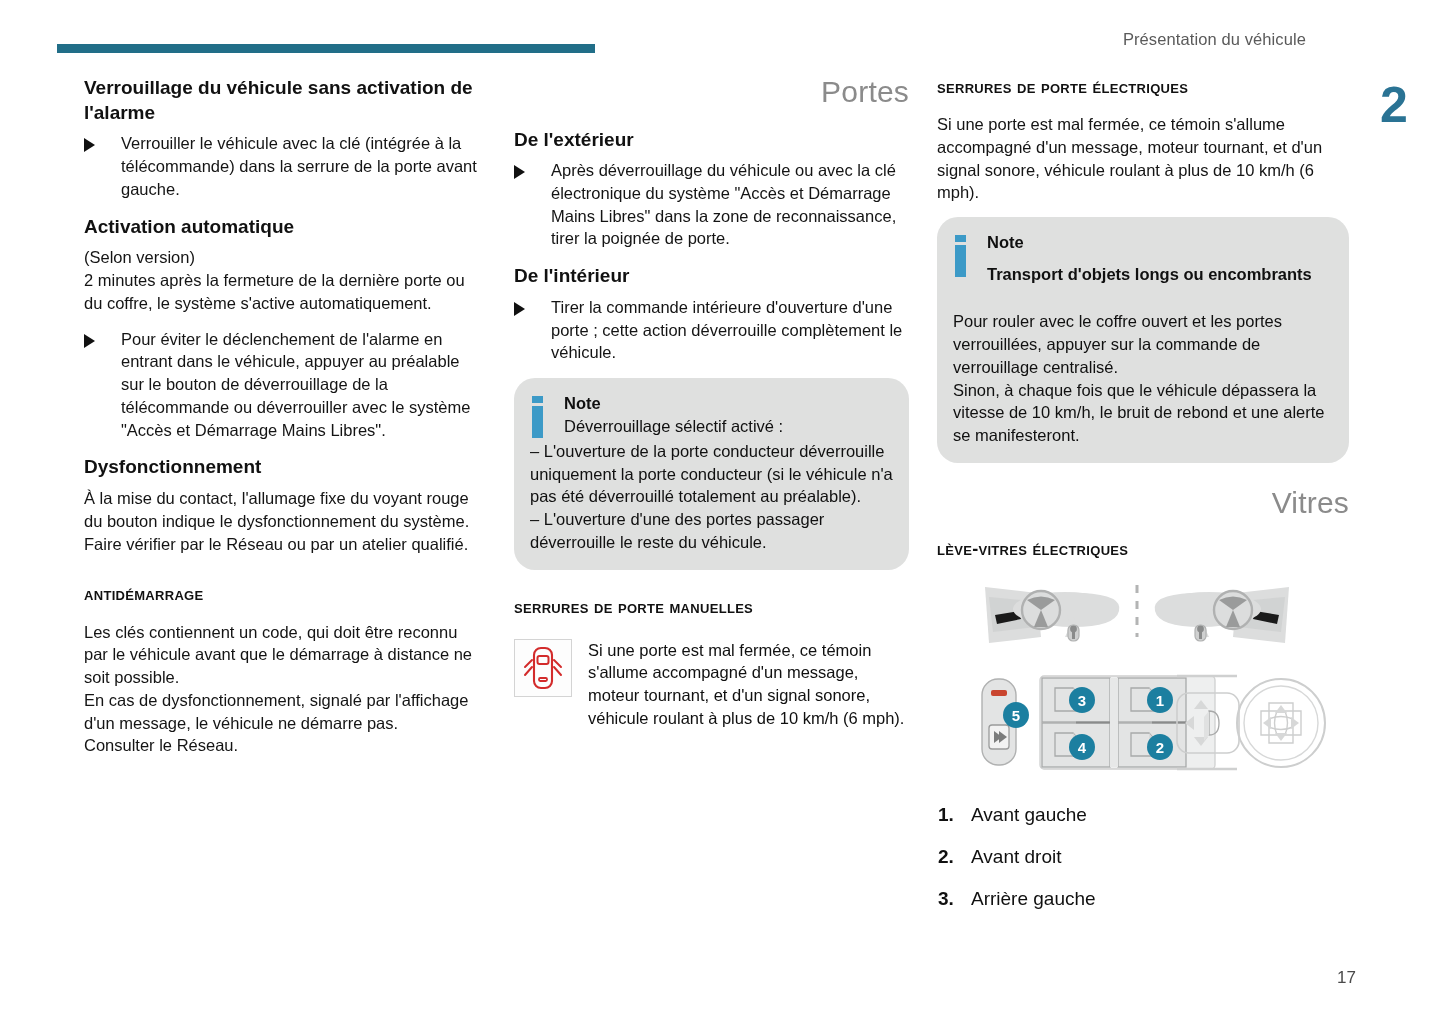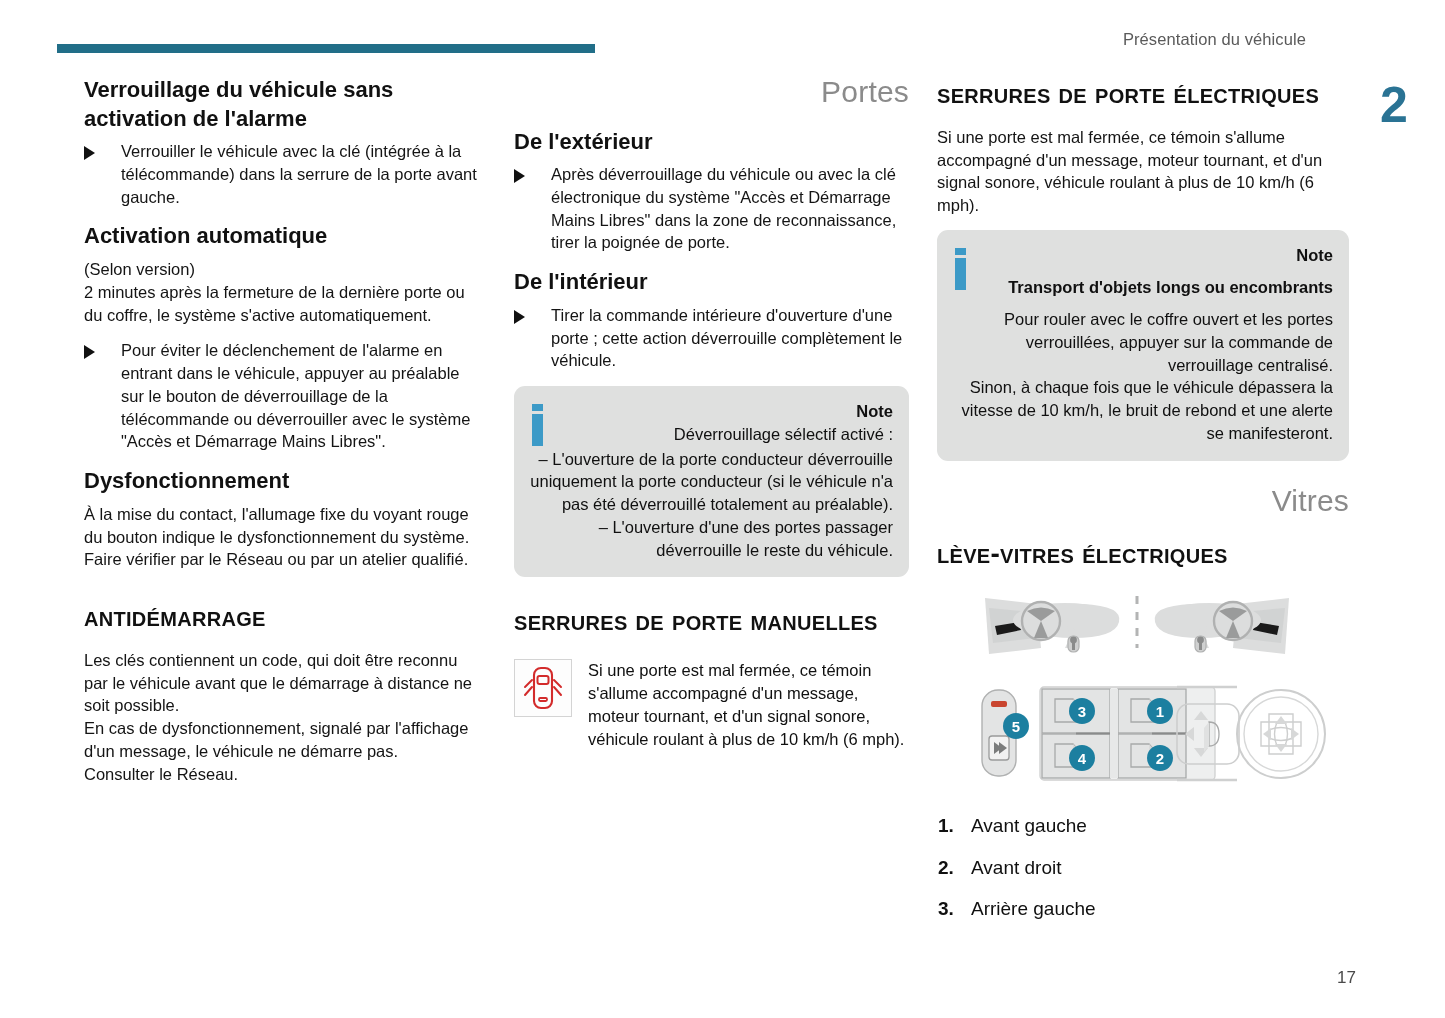--- a/index.html
+++ b/index.html
@@ -70,32 +70,32 @@
   .sec-title {
     font-size: 30px;
     color: #8b8b8b;
     font-weight: normal;
     margin: 0 0 20px 0;
     line-height: 1.05;
     letter-spacing: .2px;
     text-align: right;
   }
   .h1-caps {
-    font-size: 28px;
+    font-size: 18px;
     font-weight: bold;
     color: #111;
     margin: 0 0 14px 0;
     line-height: 1.28;
     font-variant: small-caps;
     text-transform: lowercase;
     letter-spacing: .3px;
   }
   .h1-caps::first-letter { font-size: 1em; }
   .h3 {
-    font-size: 22px;
+    font-size: 19px;
     font-weight: bold;
     color: #111;
     margin: 0 0 7px 0;
     line-height: 1.3;
   }
   p.body {
     font-size: 16.5px;
     line-height: 1.38;
     margin: 0 0 13px 0;
     color: #141414;
@@ -115,27 +115,26 @@
     border-left: 11px solid #111;
     border-top: 7px solid transparent;
     border-bottom: 7px solid transparent;
     margin-top: 6px;
   }
   .bullet .btxt { flex: 1 1 auto; }
 
   
   .note {
     background: #dfe0df;
-    border-radius: 11px;
+    border-radius: 21px;
     padding: 14px 16px 16px 16px;
     margin: 6px 0 18px 0;
     position: relative;
     font-size: 16.5px;
     line-height: 1.38;
-    text-align: right;
   }
   .note .i-icon {
     position: absolute;
     left: 18px; top: 18px;
     width: 11px;
   }
   .note .i-icon .dot {
     width: 11px; height: 7px;
     background: #3c9ac7;
   }
@@ -157,21 +156,21 @@
   }
   .note .note-lead {
     margin: 0 0 0 34px;
     font-size: 16.5px;
   }
   .note .note-body {
     margin: 2px 0 0 0;
     font-size: 16.5px;
     line-height: 1.38;
   }
-  .note .note-body.gap { margin-top: 10px; }
+  .note .note-body.gap { margin-top: 25px; }
 
   
   .icon-row {
     display: flex;
     gap: 16px;
     margin-top: 20px;
     align-items: flex-start;
   }
   .icon-box {
     flex: 0 0 auto;

